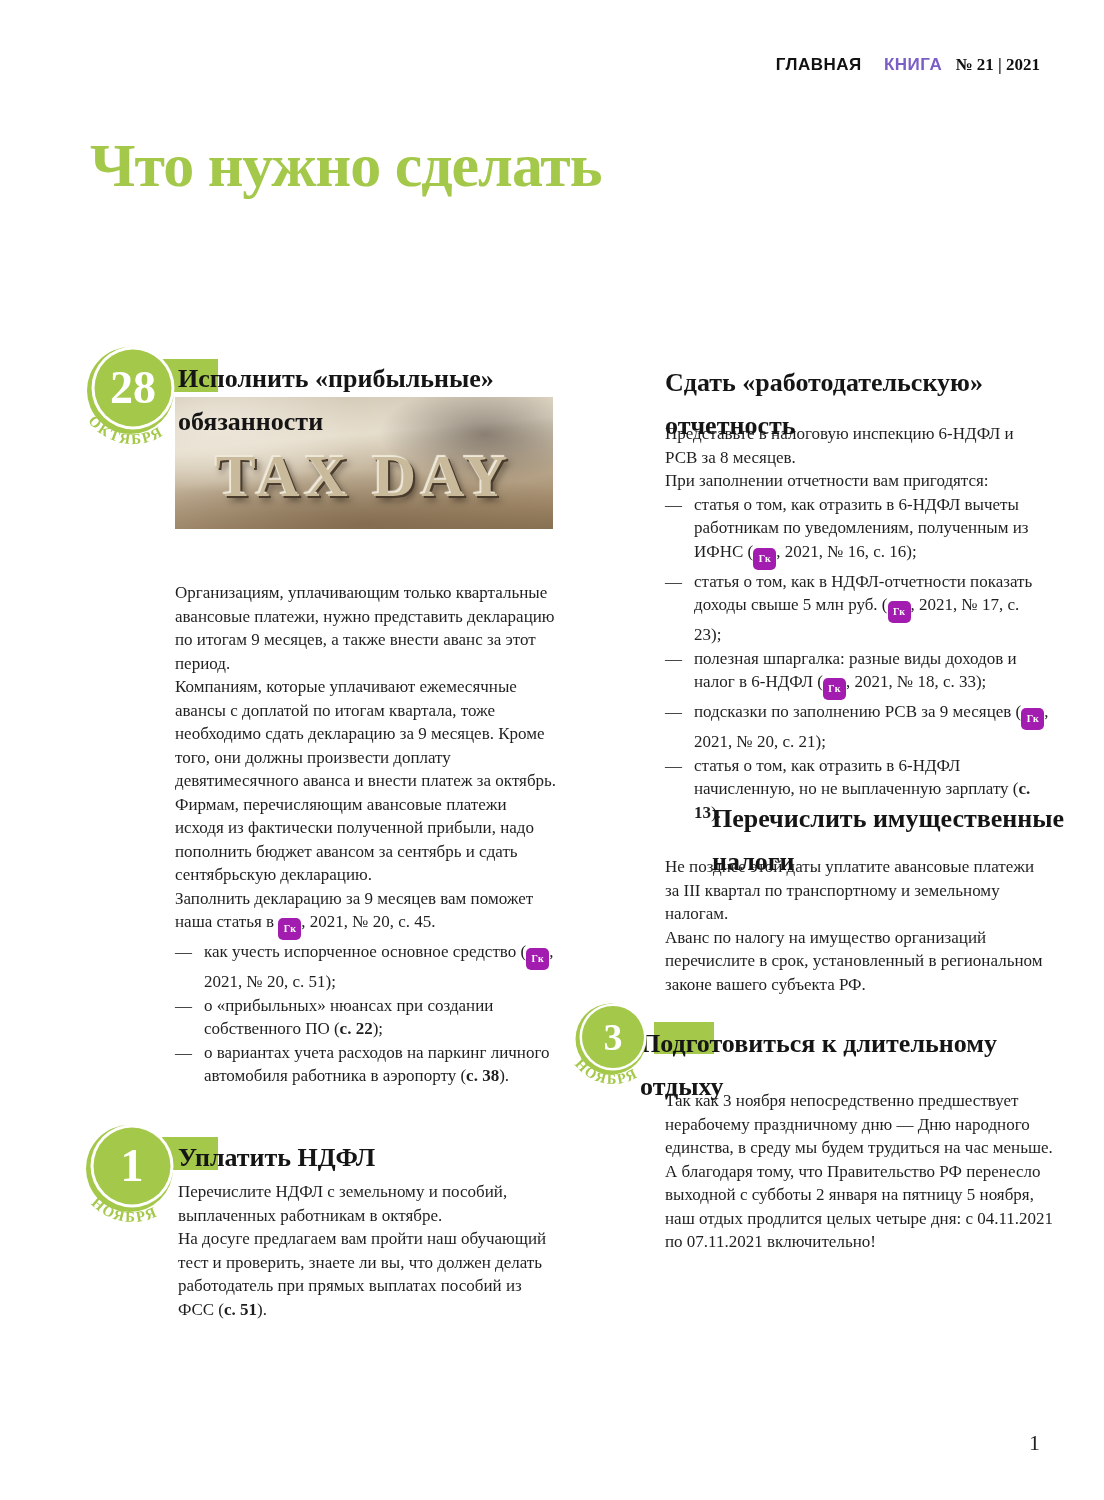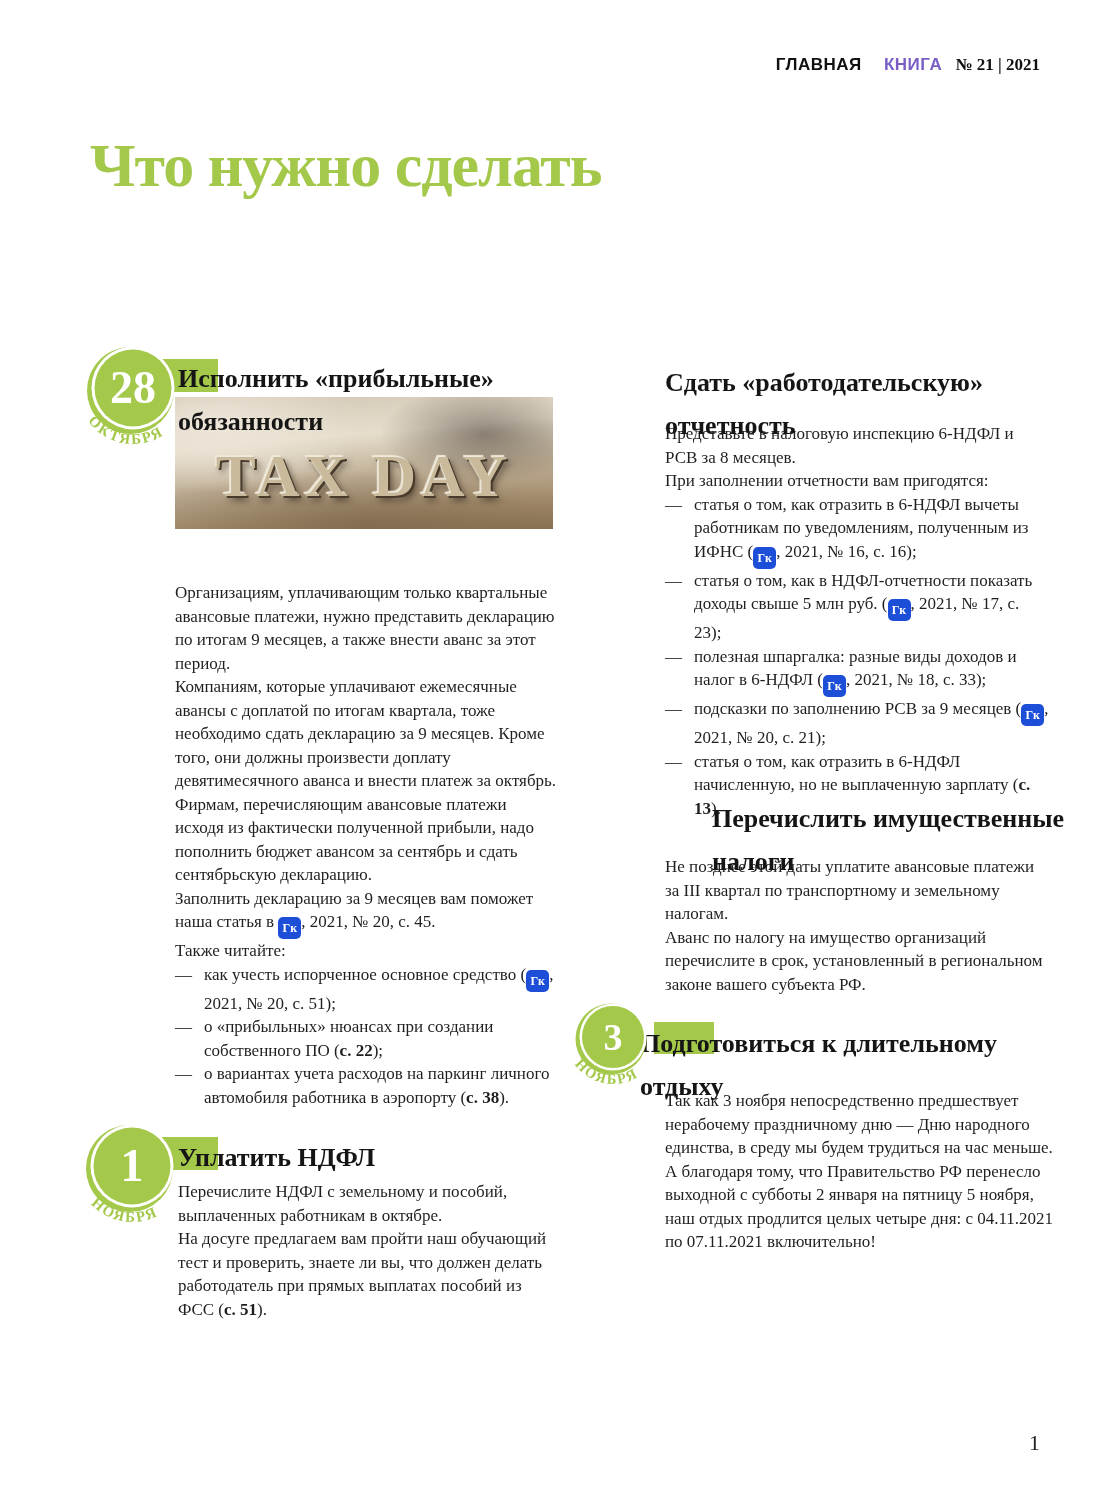--- a/index.html
+++ b/index.html
@@ -25,22 +25,22 @@
     position:absolute;font-weight:bold;font-size:26px;line-height:43px;color:#151515;z-index:3;
   }
   .green-block{position:absolute;background:#a4c84a;z-index:2;}
   
   .body-text{position:absolute;font-size:17px;line-height:23.5px;color:#1f1f1f;}
   .body-text p{margin:0;}
   ul.dash-list{list-style:none;margin:0;padding:0;}
   ul.dash-list li{position:relative;padding-left:29px;margin:0;}
   ul.dash-list li::before{content:"—";position:absolute;left:0;top:0;}
   .gk-icon{
-    display:inline-block;width:23px;height:22px;border-radius:5px;background:#1d4ed8;color:#fff;
-    font-weight:bold;font-size:12px;line-height:22px;text-align:center;vertical-align:-5px;
+    display:inline-block;width:23px;height:22px;border-radius:5px;background:#a21caf;color:#fff;
+    font-weight:bold;font-size:10px;line-height:22px;text-align:center;vertical-align:-5px;
   }
   b{font-weight:bold;}
   
   .date-badge{position:absolute;z-index:4;}
   .badge-num{font-family:"Liberation Serif",serif;font-weight:bold;fill:#ffffff;}
   .badge-month{font-family:"Liberation Serif",serif;font-weight:bold;fill:#a4c84a;letter-spacing:2px;}
   
   .photo{
     position:absolute;left:175px;top:397px;width:378px;height:132px;overflow:hidden;
     background:
@@ -84,21 +84,20 @@
 
 <div class="photo">
   <div class="photo-text">TAX DAY</div>
 </div>
 
 <div class="body-text" style="left:175px;top:581px;width:384px;">
   <p><span>Организациям, уплачивающим только квартальные авансовые платежи, нужно представить декларацию по итогам 9 месяцев, а также внести аванс за этот период.</span></p>
   <p><span>Компаниям, которые уплачивают ежемесячные авансы с доплатой по итогам квартала, тоже необходимо сдать декларацию за 9 месяцев. Кроме того, они должны произвести доплату девятимесячного аванса и внести платеж за октябрь.</span></p>
   <p><span>Фирмам, перечисляющим авансовые платежи исходя из фактически полученной прибыли, надо пополнить бюджет авансом за сентябрь и сдать сентябрьскую декларацию.</span></p>
   <p><span>Заполнить декларацию за 9 месяцев вам поможет наша статья в </span><span class="gk-icon">Гк</span><span>, 2021, № 20, с. 45.</span></p>
-  <p><span>Также читайте:</span></p>
   <ul class="dash-list">
     <li><span>как учесть испорченное основное средство (</span><span class="gk-icon">Гк</span><span>, 2021, № 20, с. 51);</span></li>
     <li><span>о «прибыльных» нюансах при создании собственного ПО (</span><b>с. 22</b><span>);</span></li>
     <li><span>о вариантах учета расходов на паркинг личного автомобиля работника в аэропорту (</span><b>с. 38</b><span>).</span></li>
   </ul>
 </div>
 
 <svg class="date-badge" style="left:68px;top:1119px;" width="165" height="135" viewBox="0 0 165 135">
   <defs>
       <path id="arc1" d="M 14.6 73.3 A 56 56 0 0 0 114.3 71.5" fill="none"></path>

